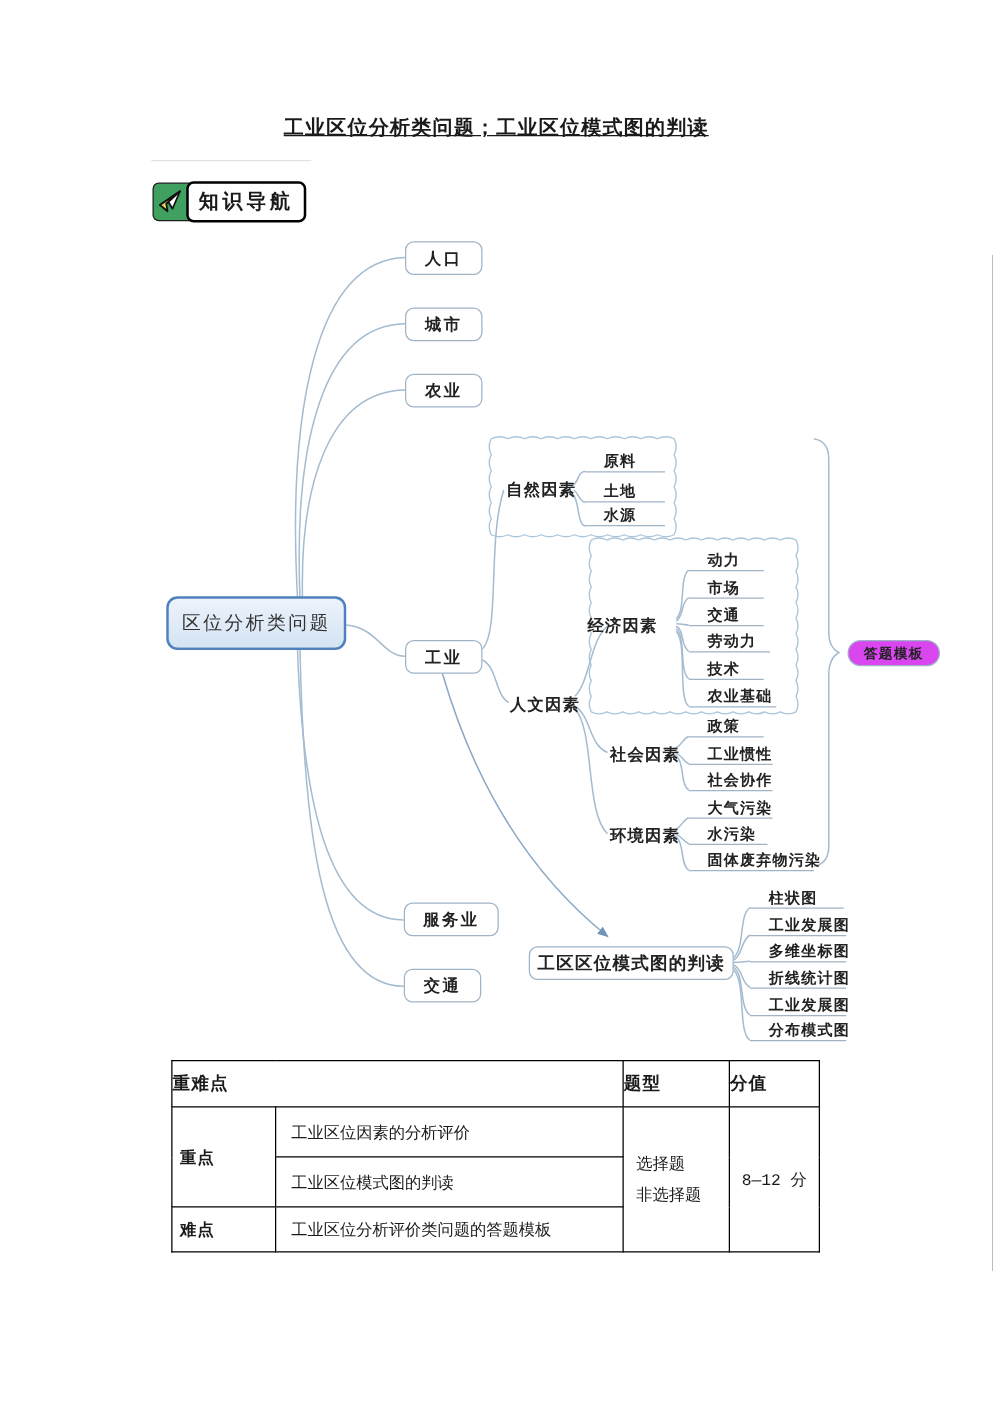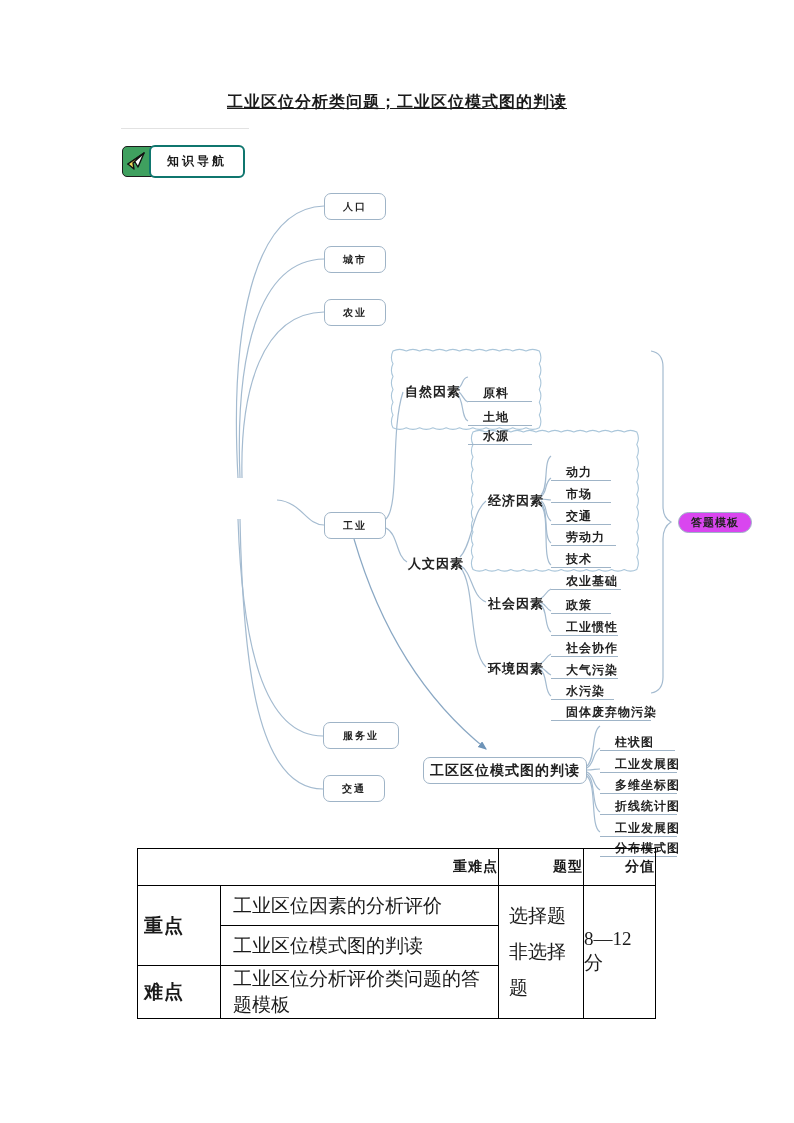--- a/index.html
+++ b/index.html
@@ -6,46 +6,46 @@
   .page{position:relative;width:794px;height:1123px;background:#fff;margin:0 auto;
         font-family:"Liberation Serif","DejaVu Serif",serif;color:#1a1a1a;overflow:hidden;}
   .title{position:absolute;left:0;top:92px;width:794px;text-align:center;
          font-size:16px;font-weight:bold;letter-spacing:1px;text-decoration:underline;}
   .faint-rule{position:absolute;left:121px;top:128px;width:128px;height:1px;background:#e2e2e2;}
   
   .badge-icon{position:absolute;left:122px;top:146px;width:30px;height:31px;
               background:var(--badge-green,#3FA05F);border:1px solid #1c1c1c;
               border-radius:5px 0 0 5px;box-sizing:border-box;display:flex;align-items:center;justify-content:center;}
   .badge-label{position:absolute;left:149px;top:145px;width:96px;height:33px;background:#fff;
-               border:2px solid #0f766e;border-radius:6px;box-sizing:border-box;display:flex;
-               align-items:center;justify-content:center;font-size:12px;font-weight:bold;letter-spacing:3px;}
+               border:2px solid #000000;border-radius:6px;box-sizing:border-box;display:flex;
+               align-items:center;justify-content:center;font-size:16px;font-weight:bold;letter-spacing:3px;}
   
   svg.links{position:absolute;left:0;top:0;width:794px;height:1123px;}
   .mbox{position:absolute;background:#fff;border:1px solid #9FB4C7;border-radius:7px;
         box-sizing:border-box;display:flex;align-items:center;justify-content:center;
-        font-size:10px;font-weight:bold;letter-spacing:2px;color:#222;}
+        font-size:13px;font-weight:bold;letter-spacing:2px;color:#222;}
   .root{position:absolute;left:133px;top:477px;width:144px;height:43px;
         background:linear-gradient(#ecf3fb,#d4e4f3);border:2.5px solid var(--root-border,#4F81BD);
         border-radius:9px;box-sizing:border-box;display:flex;align-items:center;justify-content:center;
         font-size:15px;letter-spacing:2px;color:#333;}
   .pill{position:absolute;left:678px;top:512px;width:74px;height:21px;background:#d946ef;
         border:1px solid #9FB4C7;border-radius:11px;box-sizing:border-box;display:flex;
         align-items:center;justify-content:center;font-size:11px;font-weight:bold;letter-spacing:1px;color:#222;}
   .mlabel{position:absolute;font-size:13px;font-weight:bold;letter-spacing:1px;color:#222;white-space:nowrap;}
   .leaf{position:absolute;height:16px;line-height:17px;font-size:12px;font-weight:bold;
         letter-spacing:1px;color:#222;border-bottom:1px solid #9FB4C7;padding-left:15px;
-        box-sizing:content-box;white-space:nowrap;margin-top:24px;}
+        box-sizing:content-box;white-space:nowrap;}
   
   table.summary{position:absolute;left:137px;top:848px;border-collapse:collapse;table-layout:fixed;}
-  table.summary td{border:1.4px solid #000;font-size:19px;padding:0 0 0 12px;vertical-align:middle;}
-  table.summary td.hd{font-size:14px;font-weight:bold;text-align:right;padding:0;letter-spacing:1px;}
+  table.summary td{border:1.4px solid #000;font-size:13px;padding:0 0 0 12px;vertical-align:middle;}
+  table.summary td.hd{font-size:14px;font-weight:bold;text-align:left;padding:0;letter-spacing:1px;}
   table.summary td.lbl{font-weight:bold;padding-left:6px;letter-spacing:1px;margin-left:14px;}
   table.summary td.qtype{padding-left:10px;}
   table.summary td.qtype span{display:block;line-height:1.9;}
-  table.summary td.score{padding:0;}
+  table.summary td.score{text-align:center;padding:0;font-family:Liberation Mono, monospace;}
 </style>
 </head>
 <body>
 
 <div class="page">
 
   <div class="title">工业区位分析类问题；工业区位模式图的判读</div>
   <div class="faint-rule"></div>
 
   <div class="badge-icon">
@@ -106,31 +106,32 @@
 
       <path d="M651,351 Q663,353 663,367 L663,506 Q663,518 671,522 Q663,527 663,539 L663,677 Q663,691 651,693"></path>
     </g>
 
     <path fill="none" stroke="#AAC6DA" stroke-width="1.1" d="M393 351 q6.6 -3.2 13.3 0 q6.6 -3.2 13.3 0 q6.6 -3.2 13.3 0 q6.6 -3.2 13.3 0 q6.6 -3.2 13.3 0 q6.6 -3.2 13.3 0 q6.6 -3.2 13.3 0 q6.6 -3.2 13.3 0 q6.6 -3.2 13.3 0 q6.6 -3.2 13.3 0 q6.6 -3.2 13.3 0 q3.2 6.4 0 12.8 q3.2 6.4 0 12.8 q3.2 6.4 0 12.8 q3.2 6.4 0 12.8 q3.2 6.4 0 12.8 q3.2 6.4 0 12.8 q-6.6 3.2 -13.3 0 q-6.6 3.2 -13.3 0 q-6.6 3.2 -13.3 0 q-6.6 3.2 -13.3 0 q-6.6 3.2 -13.3 0 q-6.6 3.2 -13.3 0 q-6.6 3.2 -13.3 0 q-6.6 3.2 -13.3 0 q-6.6 3.2 -13.3 0 q-6.6 3.2 -13.3 0 q-6.6 3.2 -13.3 0 q-3.2 -6.4 0 -12.8 q-3.2 -6.4 0 -12.8 q-3.2 -6.4 0 -12.8 q-3.2 -6.4 0 -12.8 q-3.2 -6.4 0 -12.8 q-3.2 -6.4 0 -12.8 Z"></path>
     <path fill="none" stroke="#AAC6DA" stroke-width="1.1" d="M473 432 q6.3 -3.2 12.6 0 q6.3 -3.2 12.6 0 q6.3 -3.2 12.6 0 q6.3 -3.2 12.6 0 q6.3 -3.2 12.6 0 q6.3 -3.2 12.6 0 q6.3 -3.2 12.6 0 q6.3 -3.2 12.6 0 q6.3 -3.2 12.6 0 q6.3 -3.2 12.6 0 q6.3 -3.2 12.6 0 q6.3 -3.2 12.6 0 q6.3 -3.2 12.6 0 q3.2 6.3 0 12.5 q3.2 6.3 0 12.5 q3.2 6.3 0 12.5 q3.2 6.3 0 12.5 q3.2 6.3 0 12.5 q3.2 6.3 0 12.5 q3.2 6.3 0 12.5 q3.2 6.3 0 12.5 q3.2 6.3 0 12.5 q3.2 6.3 0 12.5 q3.2 6.3 0 12.5 q-6.3 3.2 -12.6 0 q-6.3 3.2 -12.6 0 q-6.3 3.2 -12.6 0 q-6.3 3.2 -12.6 0 q-6.3 3.2 -12.6 0 q-6.3 3.2 -12.6 0 q-6.3 3.2 -12.6 0 q-6.3 3.2 -12.6 0 q-6.3 3.2 -12.6 0 q-6.3 3.2 -12.6 0 q-6.3 3.2 -12.6 0 q-6.3 3.2 -12.6 0 q-6.3 3.2 -12.6 0 q-3.2 -6.3 0 -12.5 q-3.2 -6.3 0 -12.5 q-3.2 -6.3 0 -12.5 q-3.2 -6.3 0 -12.5 q-3.2 -6.3 0 -12.5 q-3.2 -6.3 0 -12.5 q-3.2 -6.3 0 -12.5 q-3.2 -6.3 0 -12.5 q-3.2 -6.3 0 -12.5 q-3.2 -6.3 0 -12.5 q-3.2 -6.3 0 -12.5 Z"></path>
 
     <path d="M354,539 C385,645 435,708 486,749" fill="none" stroke="#8AA8C4" stroke-width="1.2" marker-end="url(#arrowhead)"></path>
   </svg>
 
+  <div class="root">区位分析类问题</div>
 
   <div class="mbox" style="left:324px;top:193px;width:62px;height:27px">人口</div>
   <div class="mbox" style="left:324px;top:246px;width:62px;height:27px">城市</div>
   <div class="mbox" style="left:324px;top:299px;width:62px;height:27px">农业</div>
   <div class="mbox" style="left:324px;top:512px;width:62px;height:27px">工业</div>
   <div class="mbox" style="left:323px;top:722px;width:76px;height:27px">服务业</div>
   <div class="mbox" style="left:323px;top:775px;width:62px;height:27px">交通</div>
 
   <div class="mlabel" style="left:405px;top:383px">自然因素</div>
   <div class="mlabel" style="left:408px;top:555px">人文因素</div>
-  <div class="mlabel" style="left:488px;top:492px">经济因素</div>
+  <div class="mlabel" style="left:470px;top:492px">经济因素</div>
   <div class="mlabel" style="left:488px;top:595px">社会因素</div>
   <div class="mlabel" style="left:488px;top:660px">环境因素</div>
 
   <div class="leaf" style="left:468px;top:361px;width:49px">原料</div>
   <div class="leaf" style="left:468px;top:385px;width:49px">土地</div>
   <div class="leaf" style="left:468px;top:404px;width:49px">水源</div>
 
   <div class="leaf" style="left:551px;top:440px;width:45px">动力</div>
   <div class="leaf" style="left:551px;top:462px;width:45px">市场</div>
   <div class="leaf" style="left:551px;top:484px;width:45px">交通</div>

